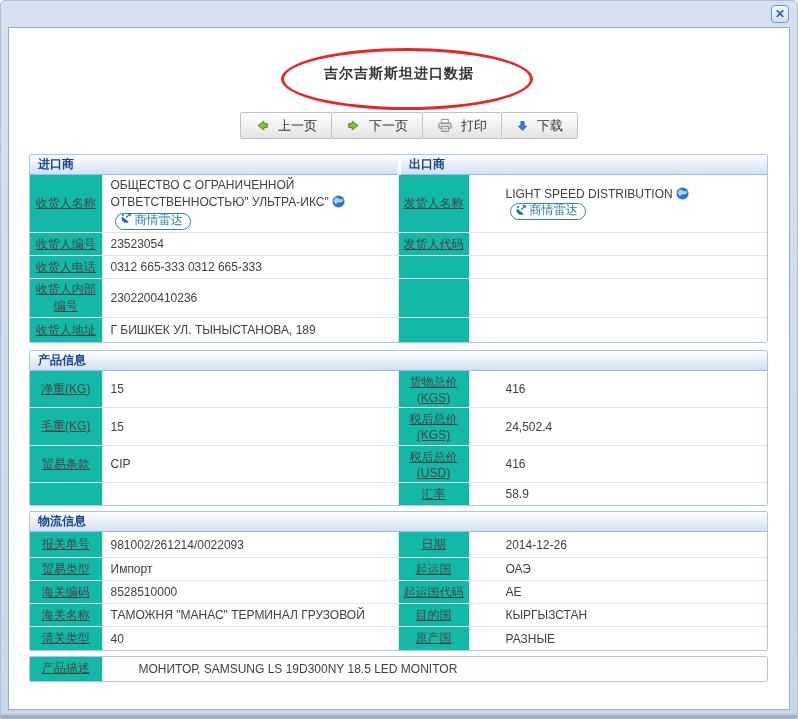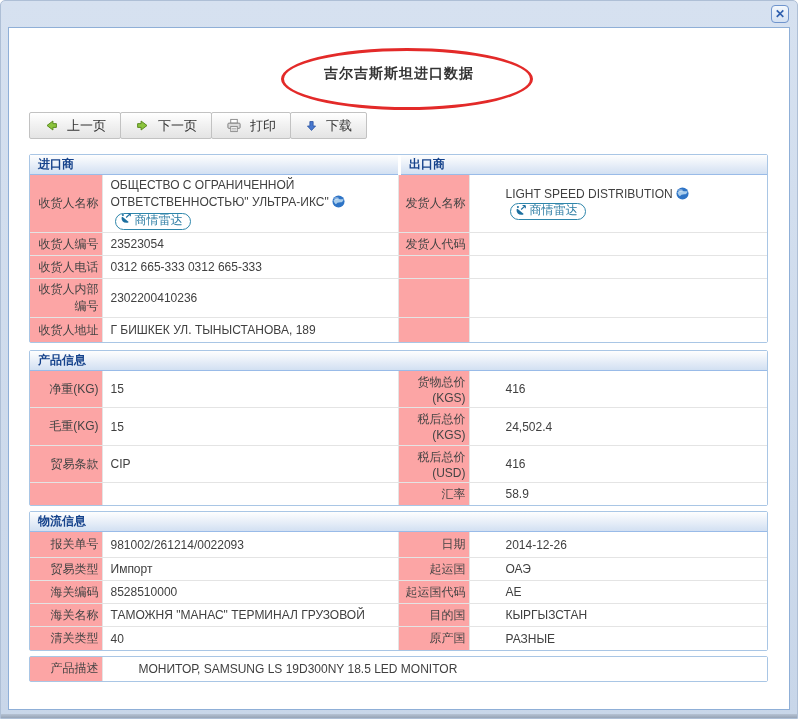--- a/index.html
+++ b/index.html
@@ -33,21 +33,21 @@
     margin-top: 37px; text-align: center;
     font-size: 14px; font-weight: bold; color: #333;
     letter-spacing: 1px;
   }
   .red-ellipse {
     position: absolute; left: 272px; top: 20px; width: 252px; height: 62px;
     border: 3px solid #e32a29; border-radius: 50%;
     pointer-events: none;
   }
 
-  .toolbar { margin: 29px 0 8px 20px; display: flex; }
+  .toolbar { margin: 29px 0 8px 20px; display: flex; justify-content: center; }
   .tb-btn {
     display: inline-flex; align-items: center; gap: 8px;
     height: 27px; padding: 0 14px;
     border: 1px solid #c2c2c2; margin-left: -1px;
     background: linear-gradient(#ffffff, #f2f2f2 45%, #e4e4e4);
     font-size: 13px; color: #333; cursor: pointer; border-radius: 2px;
   }
   .tb-btn:first-child { margin-left: 0; }
   .tb-btn svg { display: block; }
 
@@ -72,22 +72,23 @@
   .split-hdr .gap { width: 3px; background: #fff; border-bottom: 1px solid #fff; }
   .split-hdr .right-h { flex: 1; }
 
   table { width: 100%; border-collapse: collapse; table-layout: fixed; font-size: 12px; color: #404040; }
   td { border: 1px solid #e4e4e4; vertical-align: middle; overflow: hidden; }
   tr td:first-child { border-left: none; }
   tr td:last-child { border-right: none; padding-left: 36px; }
   tr:first-child td { border-top: none; }
   tr:last-child td { border-bottom: none; }
   td.lbl {
-    background: #fca5a5; text-align: right; color: #444;
+    background: #14b8a6; text-align: center; color: #444;
     padding: 2px 3px;
+    text-decoration: underline;
   }
   td.val { padding: 2px 8px; text-align: left; background: #fff; }
   col.c1 { width: 72px; } col.c2 { width: 296px; }
   col.c3 { width: 71px; } col.c4 { width: auto; }
 
   .h56 td { height: 57px; } .h22 td { height: 23px; } .h34 td { height: 35px; }
   .h23 td { height: 24px; } .h36 td { height: 37px; } .h37 td { height: 38px; }
   .h21 td { height: 22px; margin-left: 32px; } .h25 td { height: 26px; margin-top: 12px; }
 
   .name-line { line-height: 17px; }

